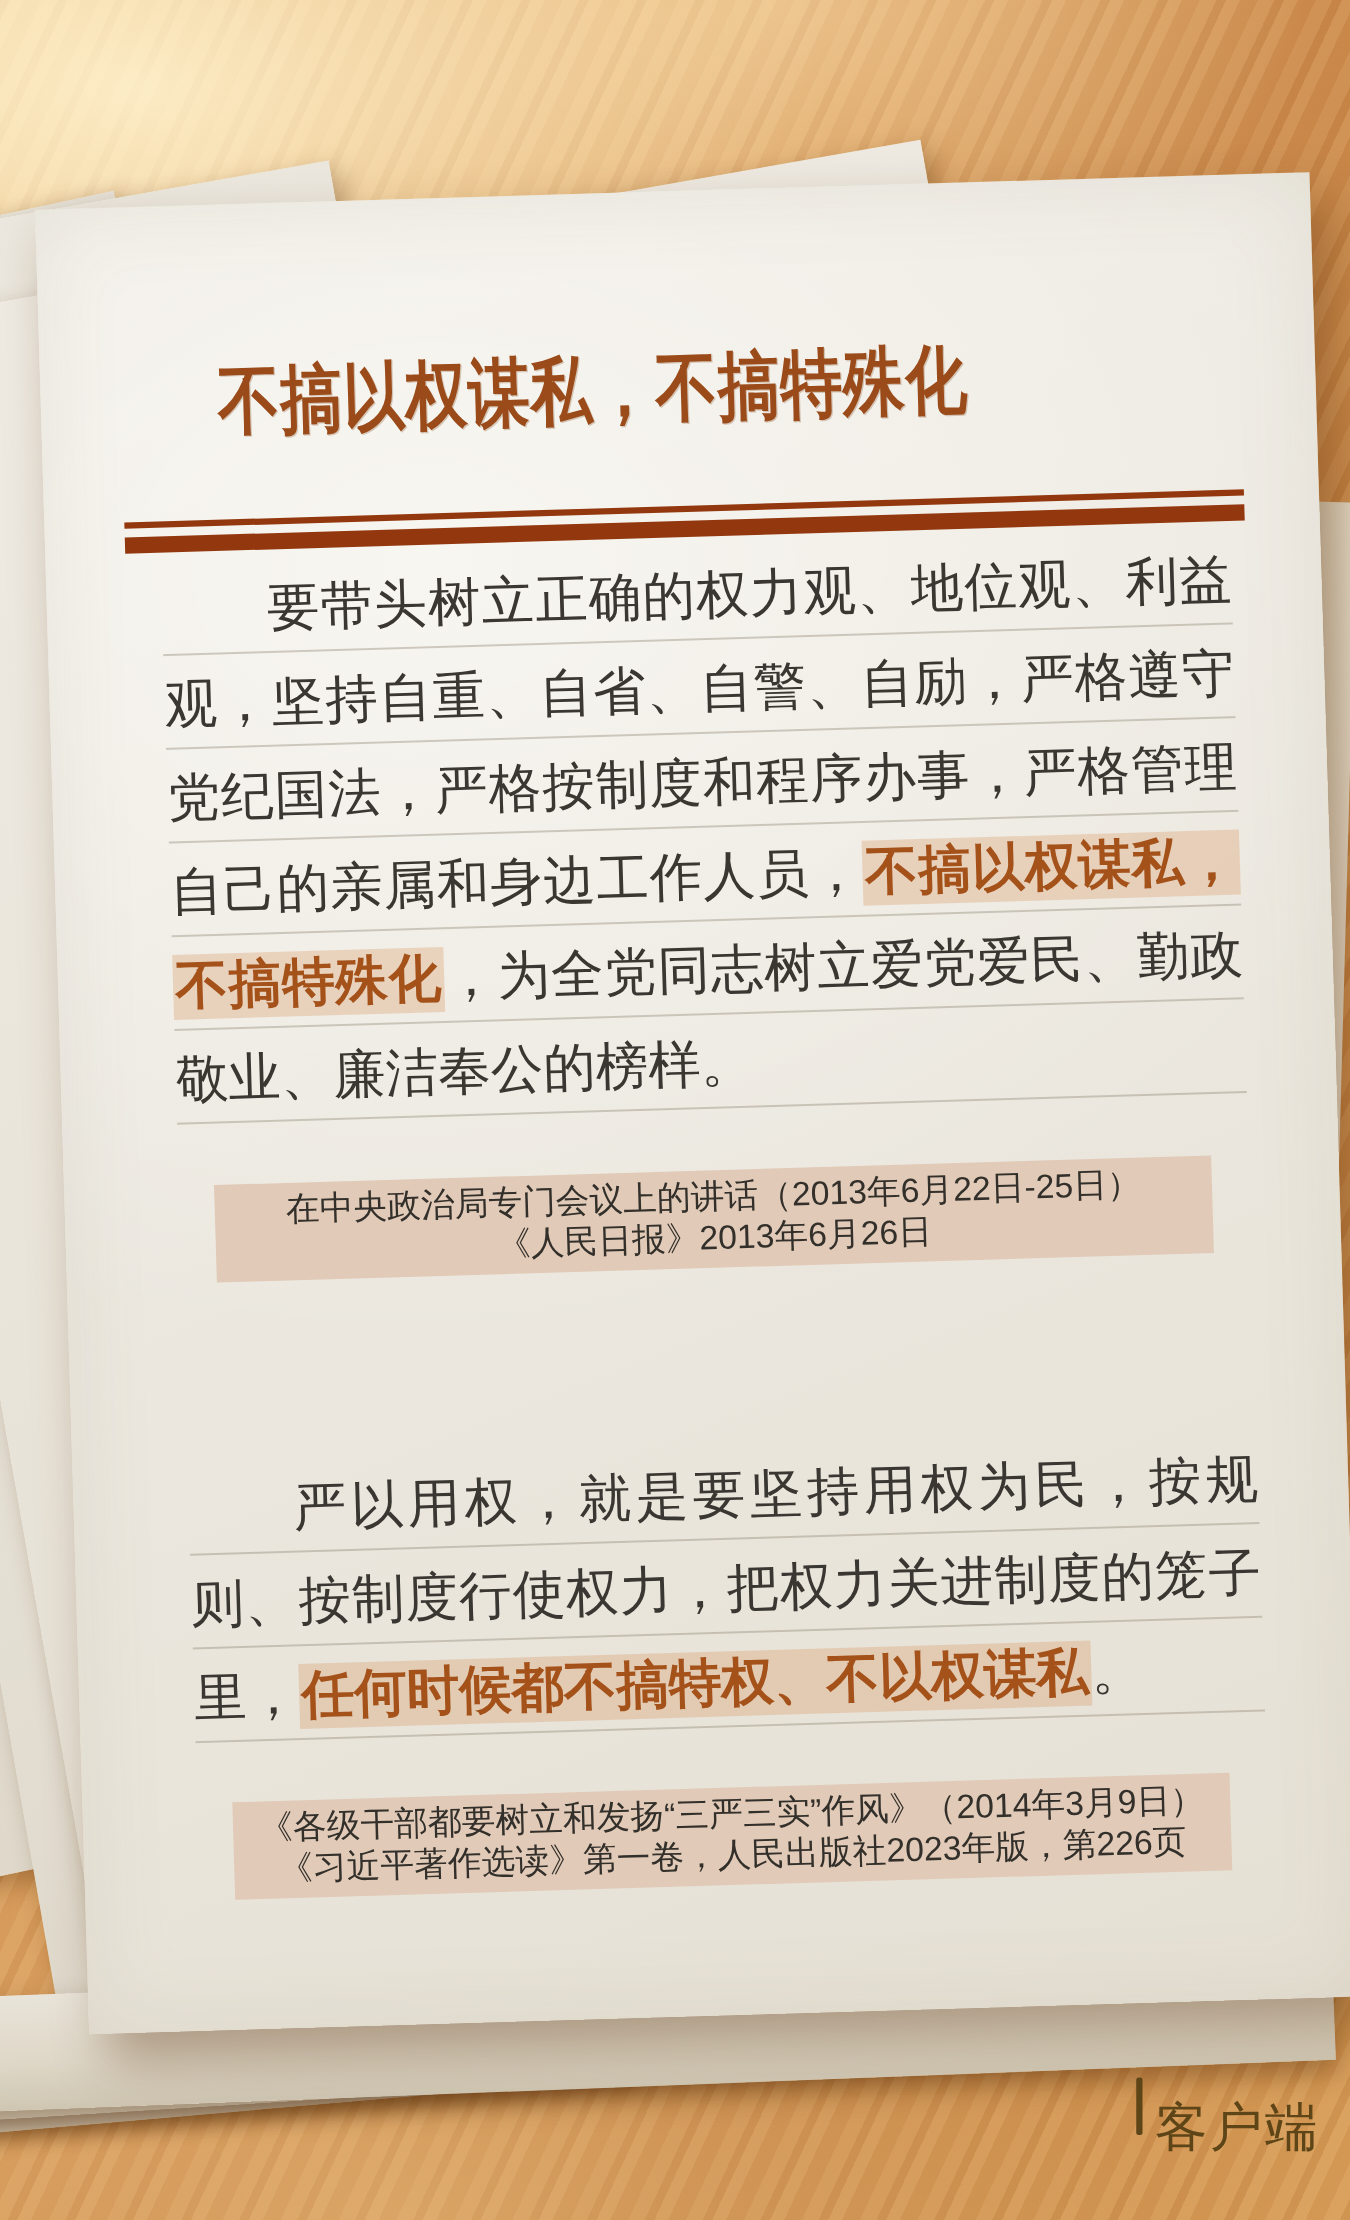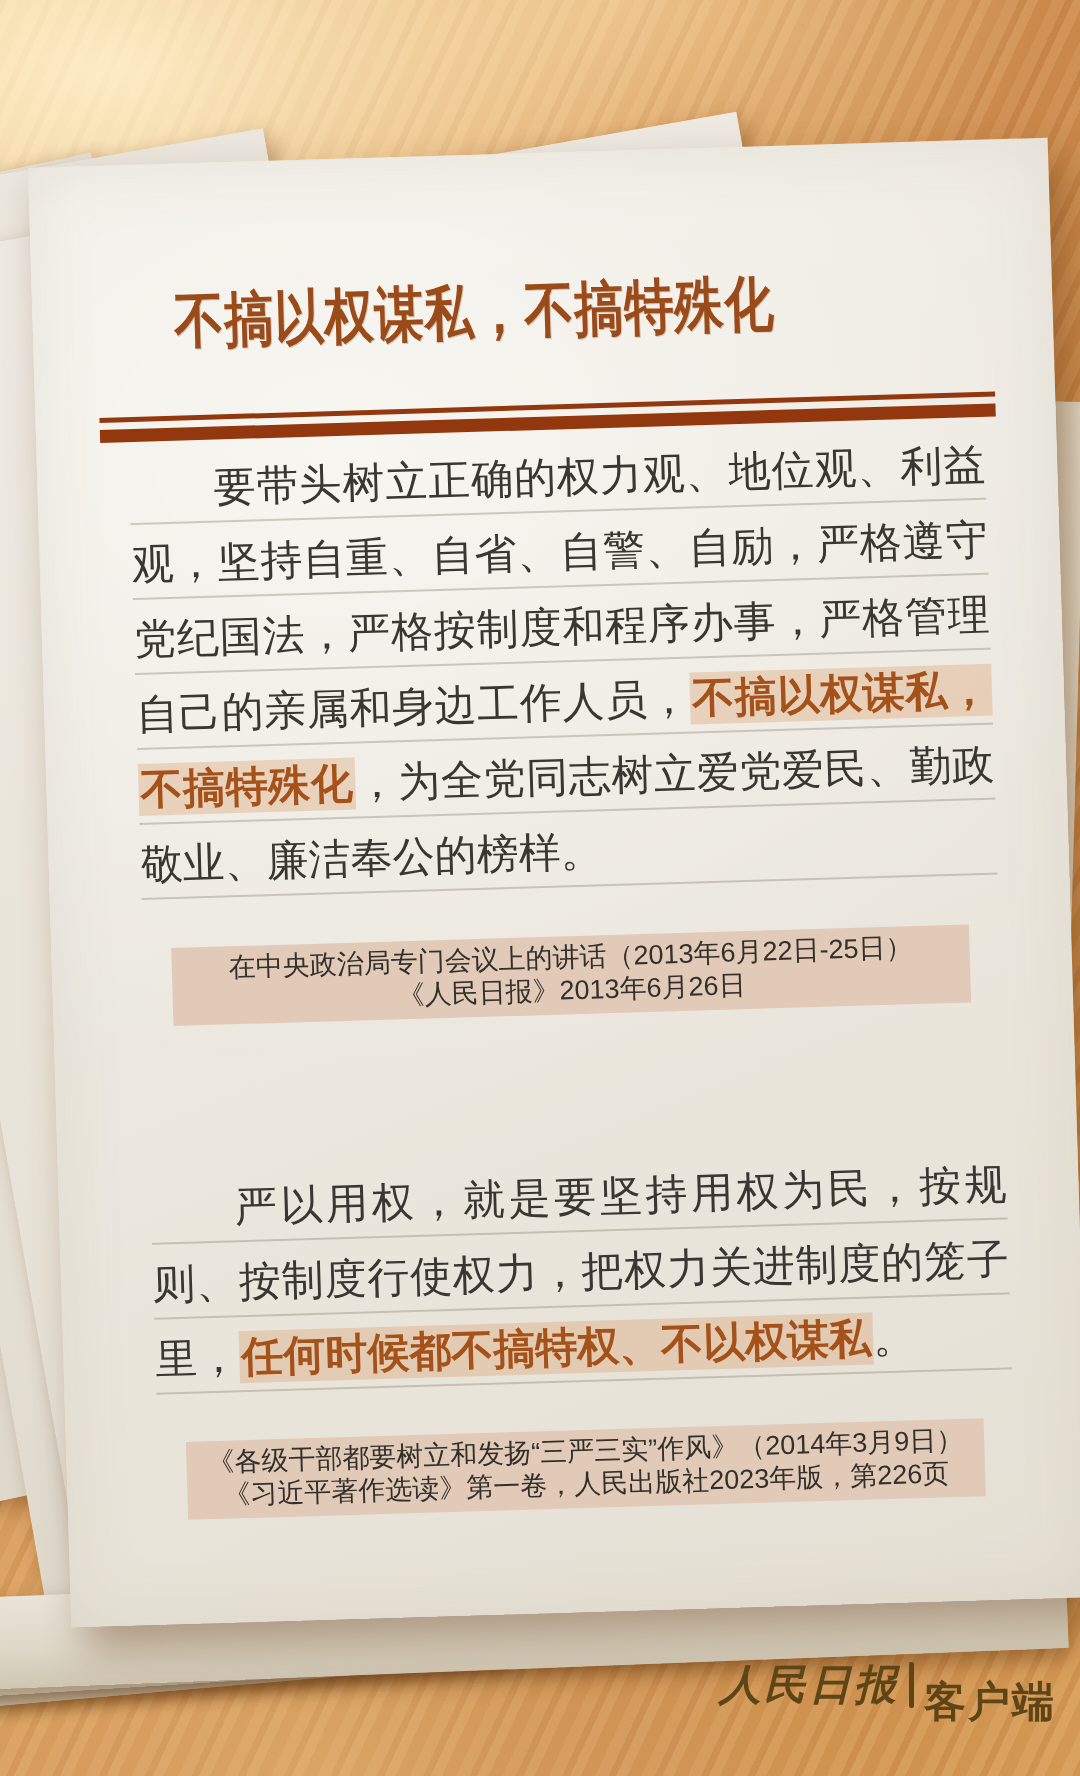--- a/index.html
+++ b/index.html
@@ -96,21 +96,21 @@
   .logo{
     position:absolute;right:24px;bottom:46px;
     display:flex;align-items:center;gap:10px;color:#5e4517;
   }
   .masthead{
     font-family:"DejaVu Serif",serif;font-style:italic;font-weight:bold;
     font-size:42px;letter-spacing:3px;white-space:nowrap;
   }
   .logo-bar{width:5px;height:46px;background:#5e4517;border-radius:2px;}
   .client{
-    font-family:"Liberation Sans",sans-serif;font-weight:bold;
+    font-family:"Liberation Sans",sans-serif;font-weight:normal;
     font-size:42px;letter-spacing:2px;white-space:nowrap;margin-top:34px;
   }
 </style>
 </head>
 <body>
 
 <div class="wood"></div>
 
 <div class="under uA"></div>
 <div class="under uB"></div>
@@ -139,16 +139,15 @@
   <p class="para p2"><span>严以用权，就是要坚持用权为民，按规则、按制度行使权力，把权力关进制度的笼子里，</span><span class="hl">任何时候都不搞特权、不以权谋私</span><span>。</span></p>
 
   <div class="cite c2">
     <div>《各级干部都要树立和发扬“三严三实”作风》（2014年3月9日）</div>
     <div>《习近平著作选读》第一卷，人民出版社2023年版，第226页</div>
   </div>
 
 </div>
 
 <div class="logo">
-  <span class="masthead">人民日报</span>
   <span class="logo-bar"></span>
   <span class="client">客户端</span>
 </div>
 
 </body></html>

